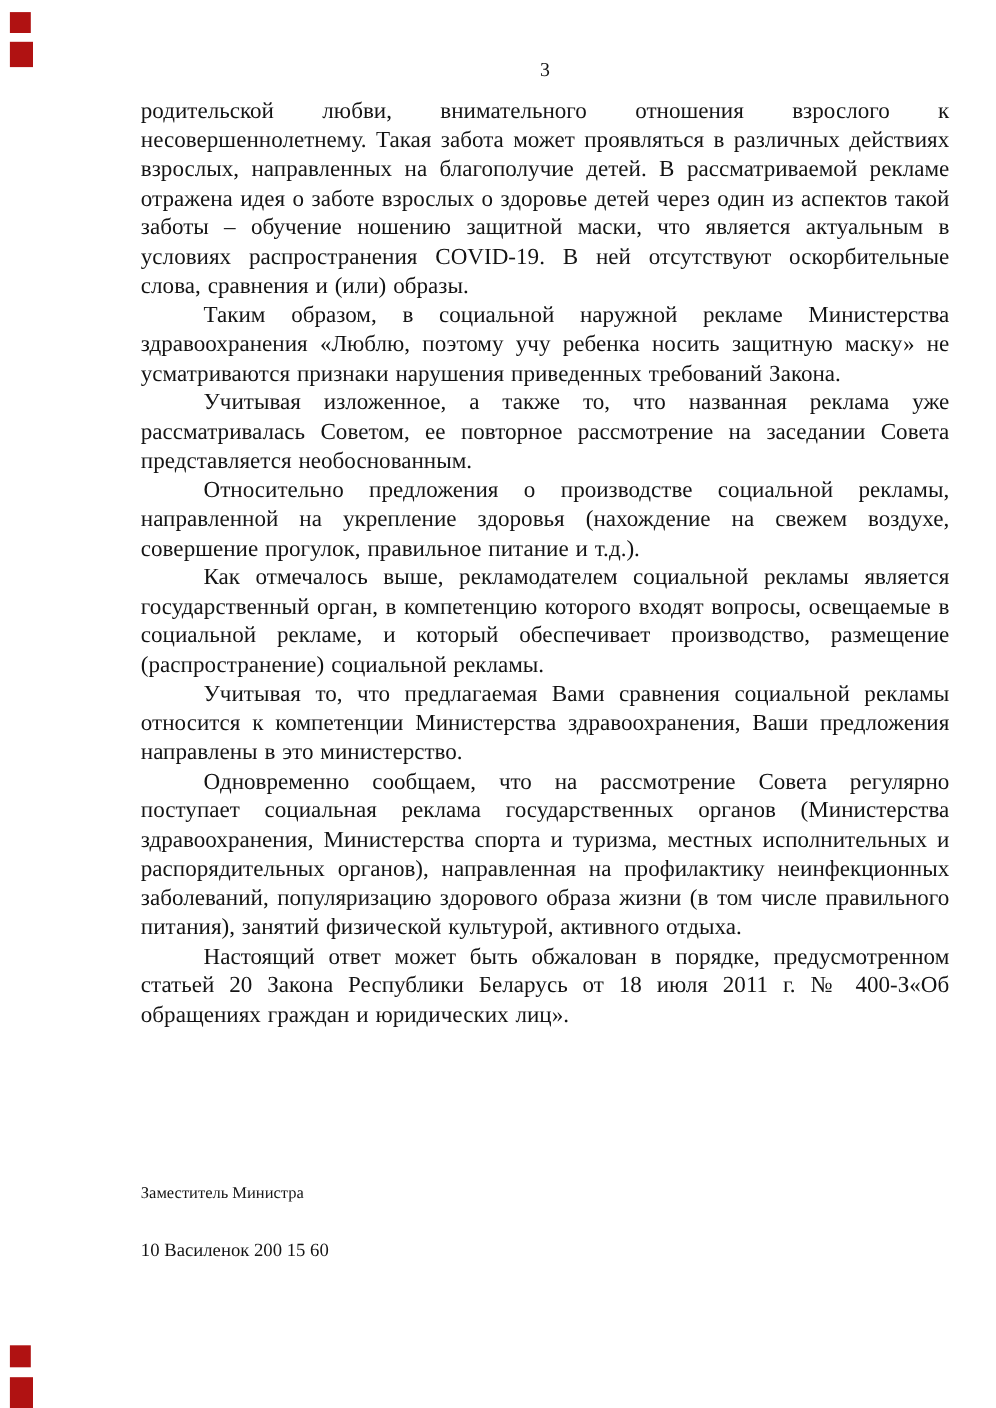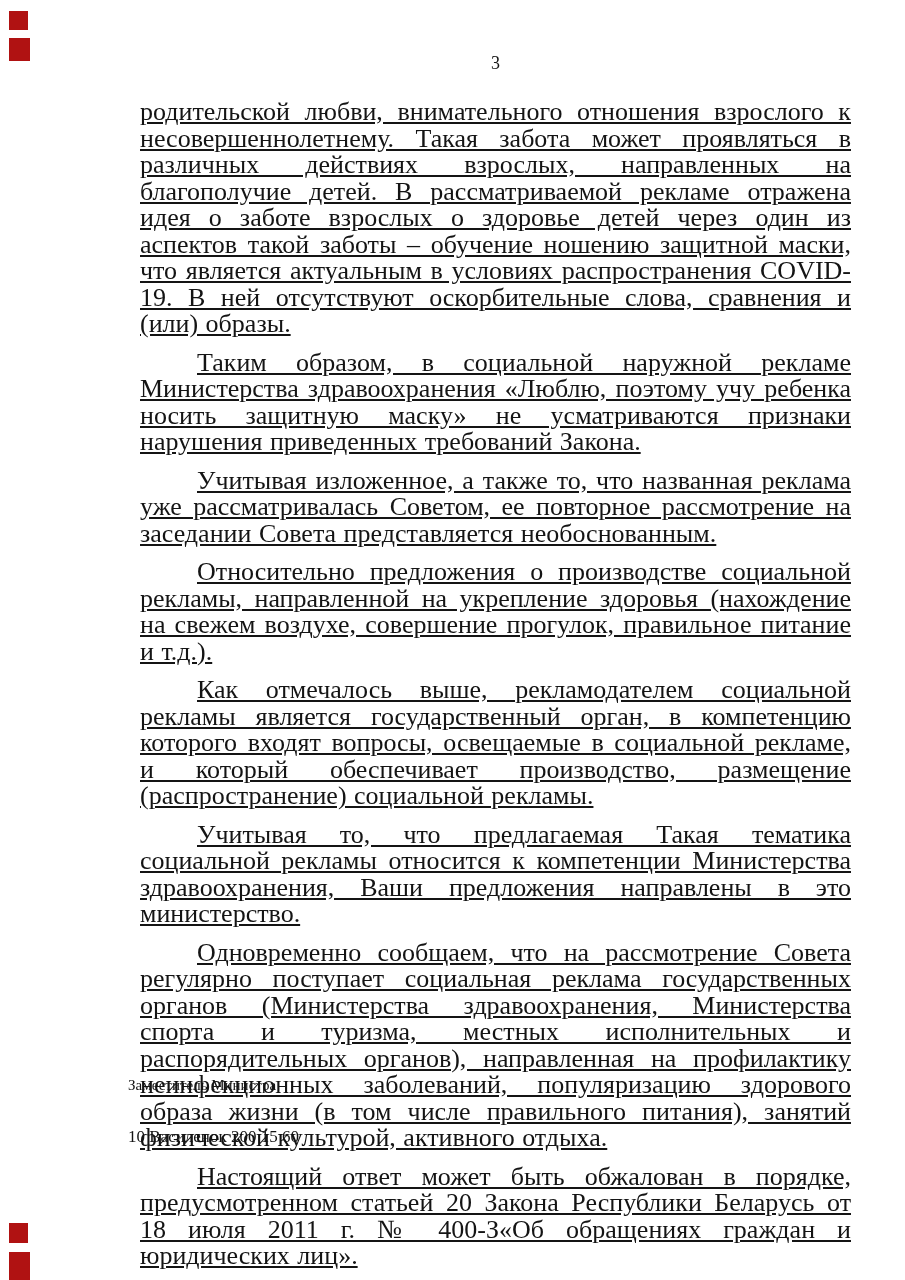--- a/index.html
+++ b/index.html
@@ -20,26 +20,25 @@
     top: 52px; left: 128px; width: 735px;
     text-align: center;
     font-size: 18px;
     line-height: 22px;
   }
   .content {
     position: absolute;
     top: 87px; left: 128px; width: 735px;
   }
   .content p {
-    margin: 12px;
-    font-size: 26px;
+    margin: 0;
+    font-size: 21px;
     line-height: 26.5px;
     text-align: justify;
     word-spacing: 1px;
-    text-decoration: underline;
   }
   .content p.indent { text-indent: 57px; }
   .signature-row {
     position: absolute;
     top: 1072px; left: 128px; width: 735px;
     display: flex;
     justify-content: space-between;
     box-sizing: border-box;
     padding-right: 35px;
     font-size: 15px;
@@ -72,21 +71,21 @@
   <div class="corner-mark mark-b2"></div>
 
   <div class="page-number">3</div>
 
   <div class="content">
     <p>родительской любви, внимательного отношения взрослого к несовершеннолетнему. Такая забота может проявляться в различных действиях взрослых, направленных на благополучие детей. В рассматриваемой рекламе отражена идея о заботе взрослых о здоровье детей через один из аспектов такой заботы – обучение ношению защитной маски, что является актуальным в условиях распространения COVID-19. В ней отсутствуют оскорбительные слова, сравнения и (или) образы.</p>
     <p class="indent">Таким образом, в социальной наружной рекламе Министерства здравоохранения «Люблю, поэтому учу ребенка носить защитную маску» не усматриваются признаки нарушения приведенных требований Закона.</p>
     <p class="indent">Учитывая изложенное, а также то, что названная реклама уже рассматривалась Советом, ее повторное рассмотрение на заседании Совета представляется необоснованным.</p>
     <p class="indent">Относительно предложения о производстве социальной рекламы, направленной на укрепление здоровья (нахождение на свежем воздухе, совершение прогулок, правильное питание и т.д.).</p>
     <p class="indent">Как отмечалось выше, рекламодателем социальной рекламы является государственный орган, в компетенцию которого входят вопросы, освещаемые в социальной рекламе, и который обеспечивает производство, размещение (распространение) социальной рекламы.</p>
-    <p class="indent">Учитывая то, что предлагаемая Такая тематика социальной рекламы относится к компетенции Министерства здравоохранения, Ваши предложения направлены в это министерство.</p>
+    <p class="indent">Учитывая то, что предлагаемая Вами сравнения социальной рекламы относится к компетенции Министерства здравоохранения, Ваши предложения направлены в это министерство.</p>
     <p class="indent">Одновременно сообщаем, что на рассмотрение Совета регулярно поступает социальная реклама государственных органов (Министерства здравоохранения, Министерства спорта и туризма, местных исполнительных и распорядительных органов), направленная на профилактику неинфекционных заболеваний, популяризацию здорового образа жизни (в том числе правильного питания), занятий физической культурой, активного отдыха.</p>
     <p class="indent">Настоящий ответ может быть обжалован в порядке, предусмотренном статьей 20 Закона Республики Беларусь от 18 июля 2011 г. № 400-З«Об обращениях граждан и юридических лиц».</p>
   </div>
 
   <div class="signature-row">
     <span>Заместитель Министра</span>
   </div>
 
   <div class="footer-ref">10 Василенок 200 15 60</div>
 

